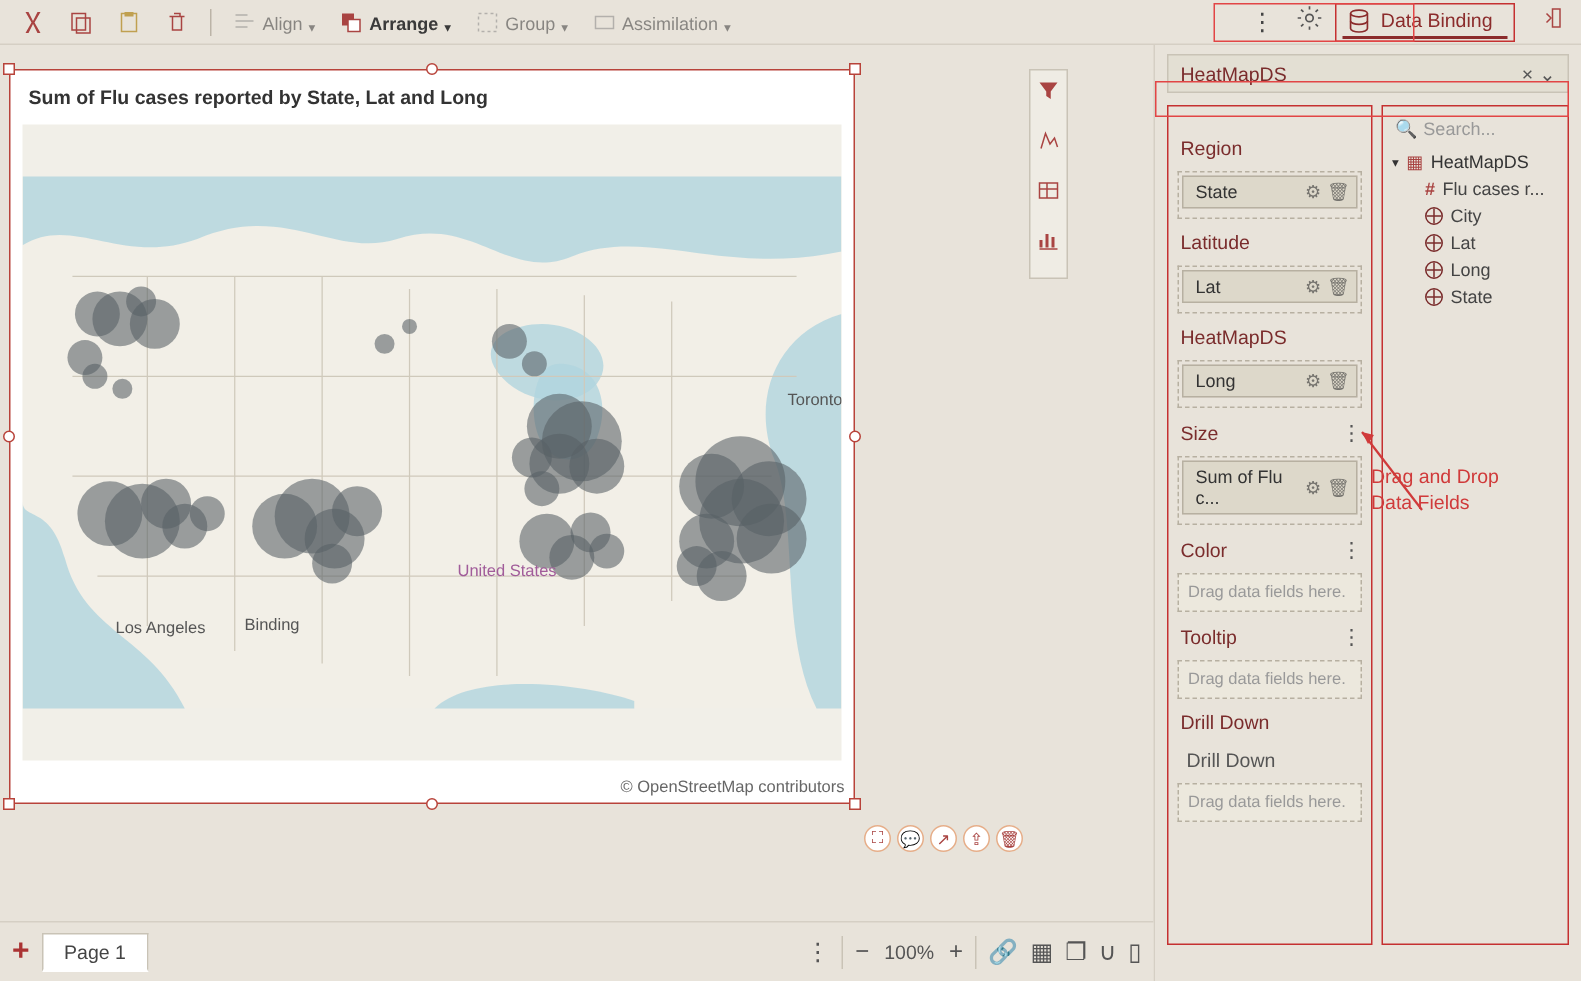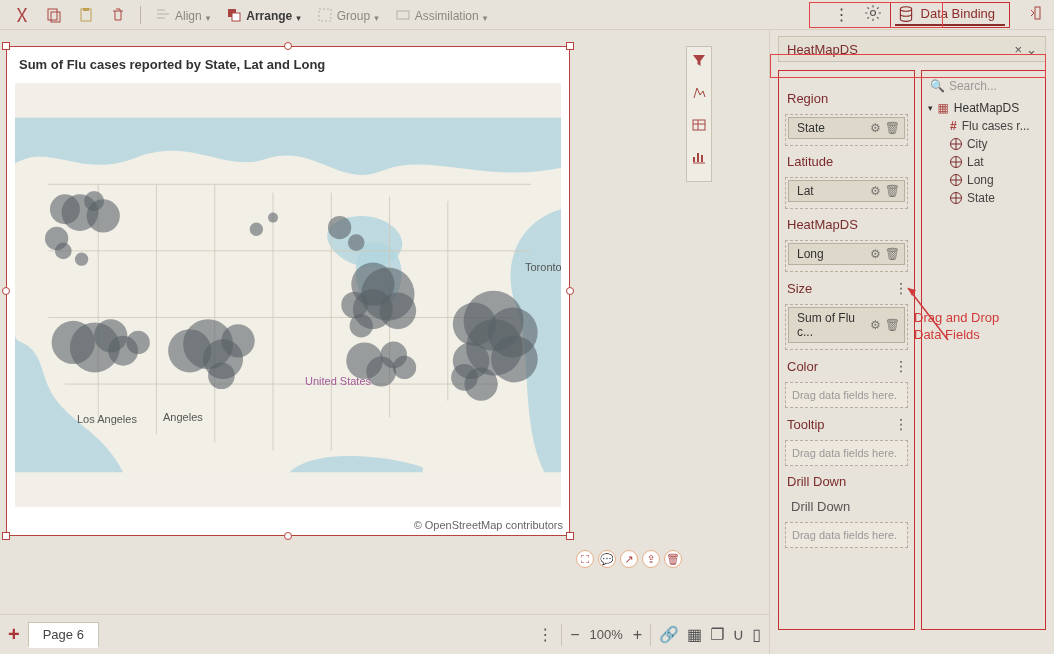--- a/index.html
+++ b/index.html
@@ -230,21 +230,21 @@
             <circle cx="600" cy="290" r="28"></circle>
             <circle cx="548" cy="292" r="22"></circle>
           <circle cx="560" cy="320" r="20"></circle>
             <circle cx="540" cy="312" r="16"></circle>
         </g>
       </svg>
       <span class="city-label" style="left:556px;top:140px;">Ottawa</span>
       <span class="city-label" style="left:510px;top:178px;">Toronto</span>
       <span class="city-label" style="left:290px;top:292px;color:#a15c9a;">United States</span>
       <span class="city-label" style="left:62px;top:330px;">Los Angeles</span>
-      <span class="city-label" style="left:148px;top:328px;">Angeles</span>
+      <span class="city-label" style="left:148px;top:328px;">Binding</span>
     </div>
     <div class="attr">© OpenStreetMap contributors</div>
 
     <div class="sel-handle tl"></div>
       <div class="sel-handle tr"></div>
       <div class="sel-handle bl"></div>
       <div class="sel-handle br"></div>
     <div class="sel-handle tm"></div>
       <div class="sel-handle bm"></div>
       <div class="sel-handle lm"></div>
@@ -381,21 +381,21 @@
 <div class="annotation">
   <div>Drag and Drop</div>
   <div>Data Fields</div>
 </div>
 
 <div class="hl" style="left:809px;top:2px;width:134px;height:26px;"></div>
 <div class="hl" style="left:770px;top:54px;width:276px;height:24px;"></div>
 
 <div class="footer">
   <span class="add-page">+</span>
-  <span class="page-tab">Page 6</span>
+  <span class="page-tab">Page 1</span>
   <span class="spacer"></span>
   <span class="ibtn">⋮</span>
   <span class="fsep"></span>
   <div class="zoom-ctrl">
     <span class="ibtn">−</span>
     <span class="zv">100%</span>
     <span class="ibtn">+</span>
   </div>
   <span class="fsep"></span>
   <span class="ibtn">🔗</span>

